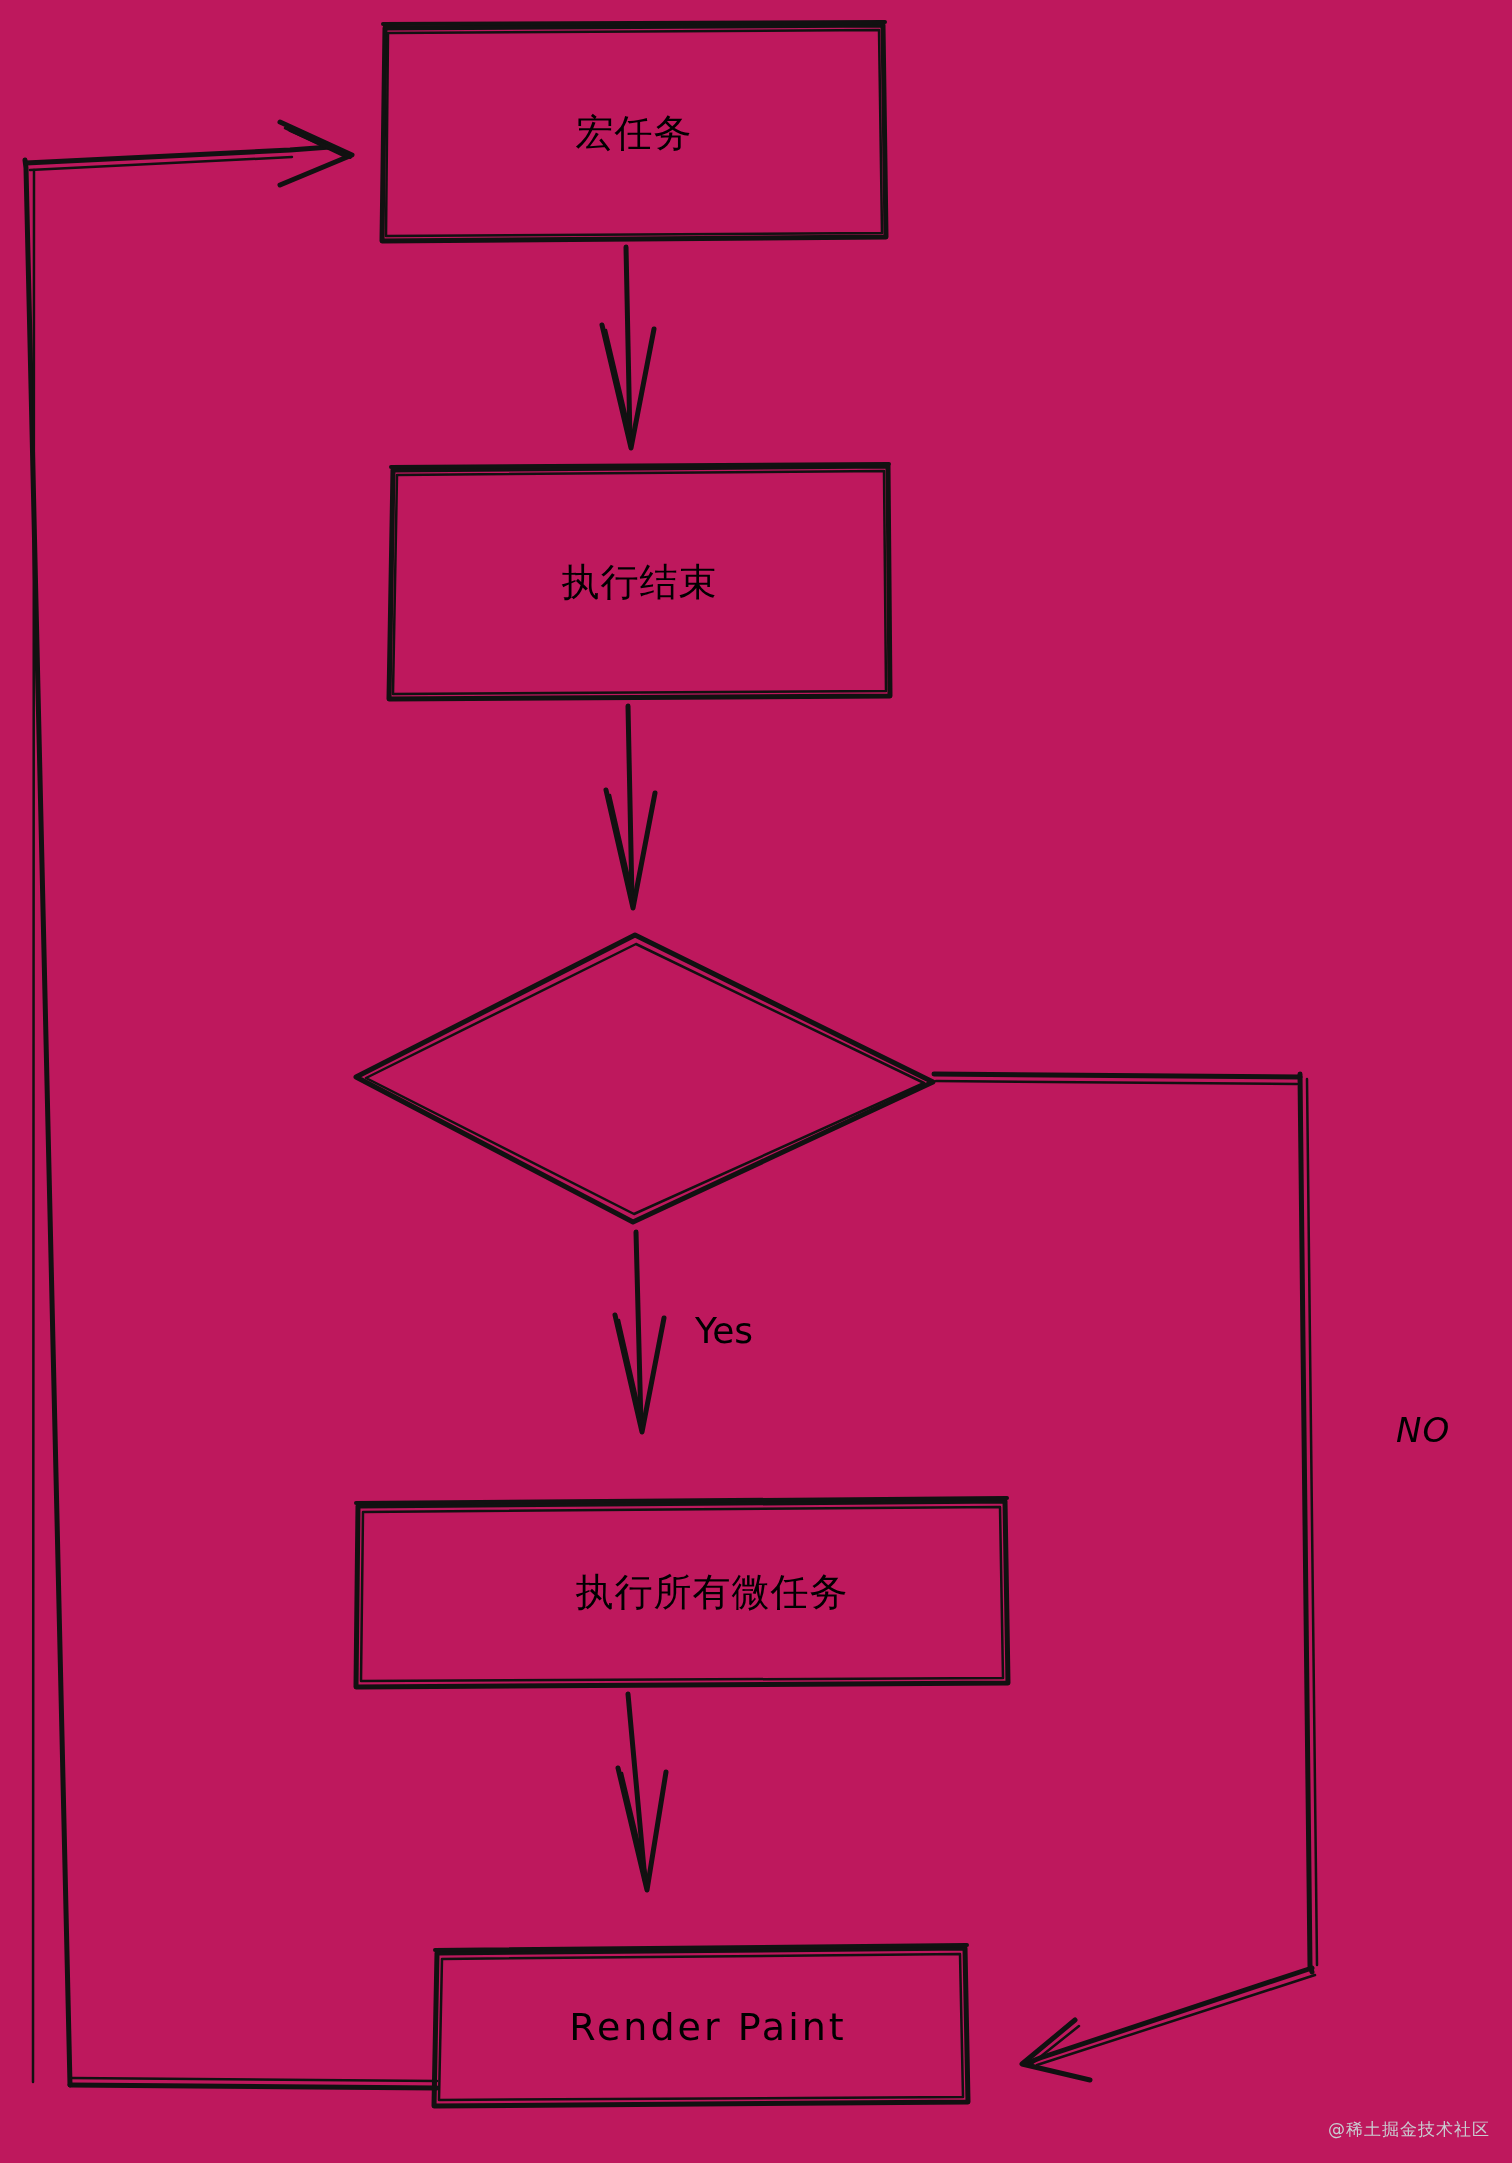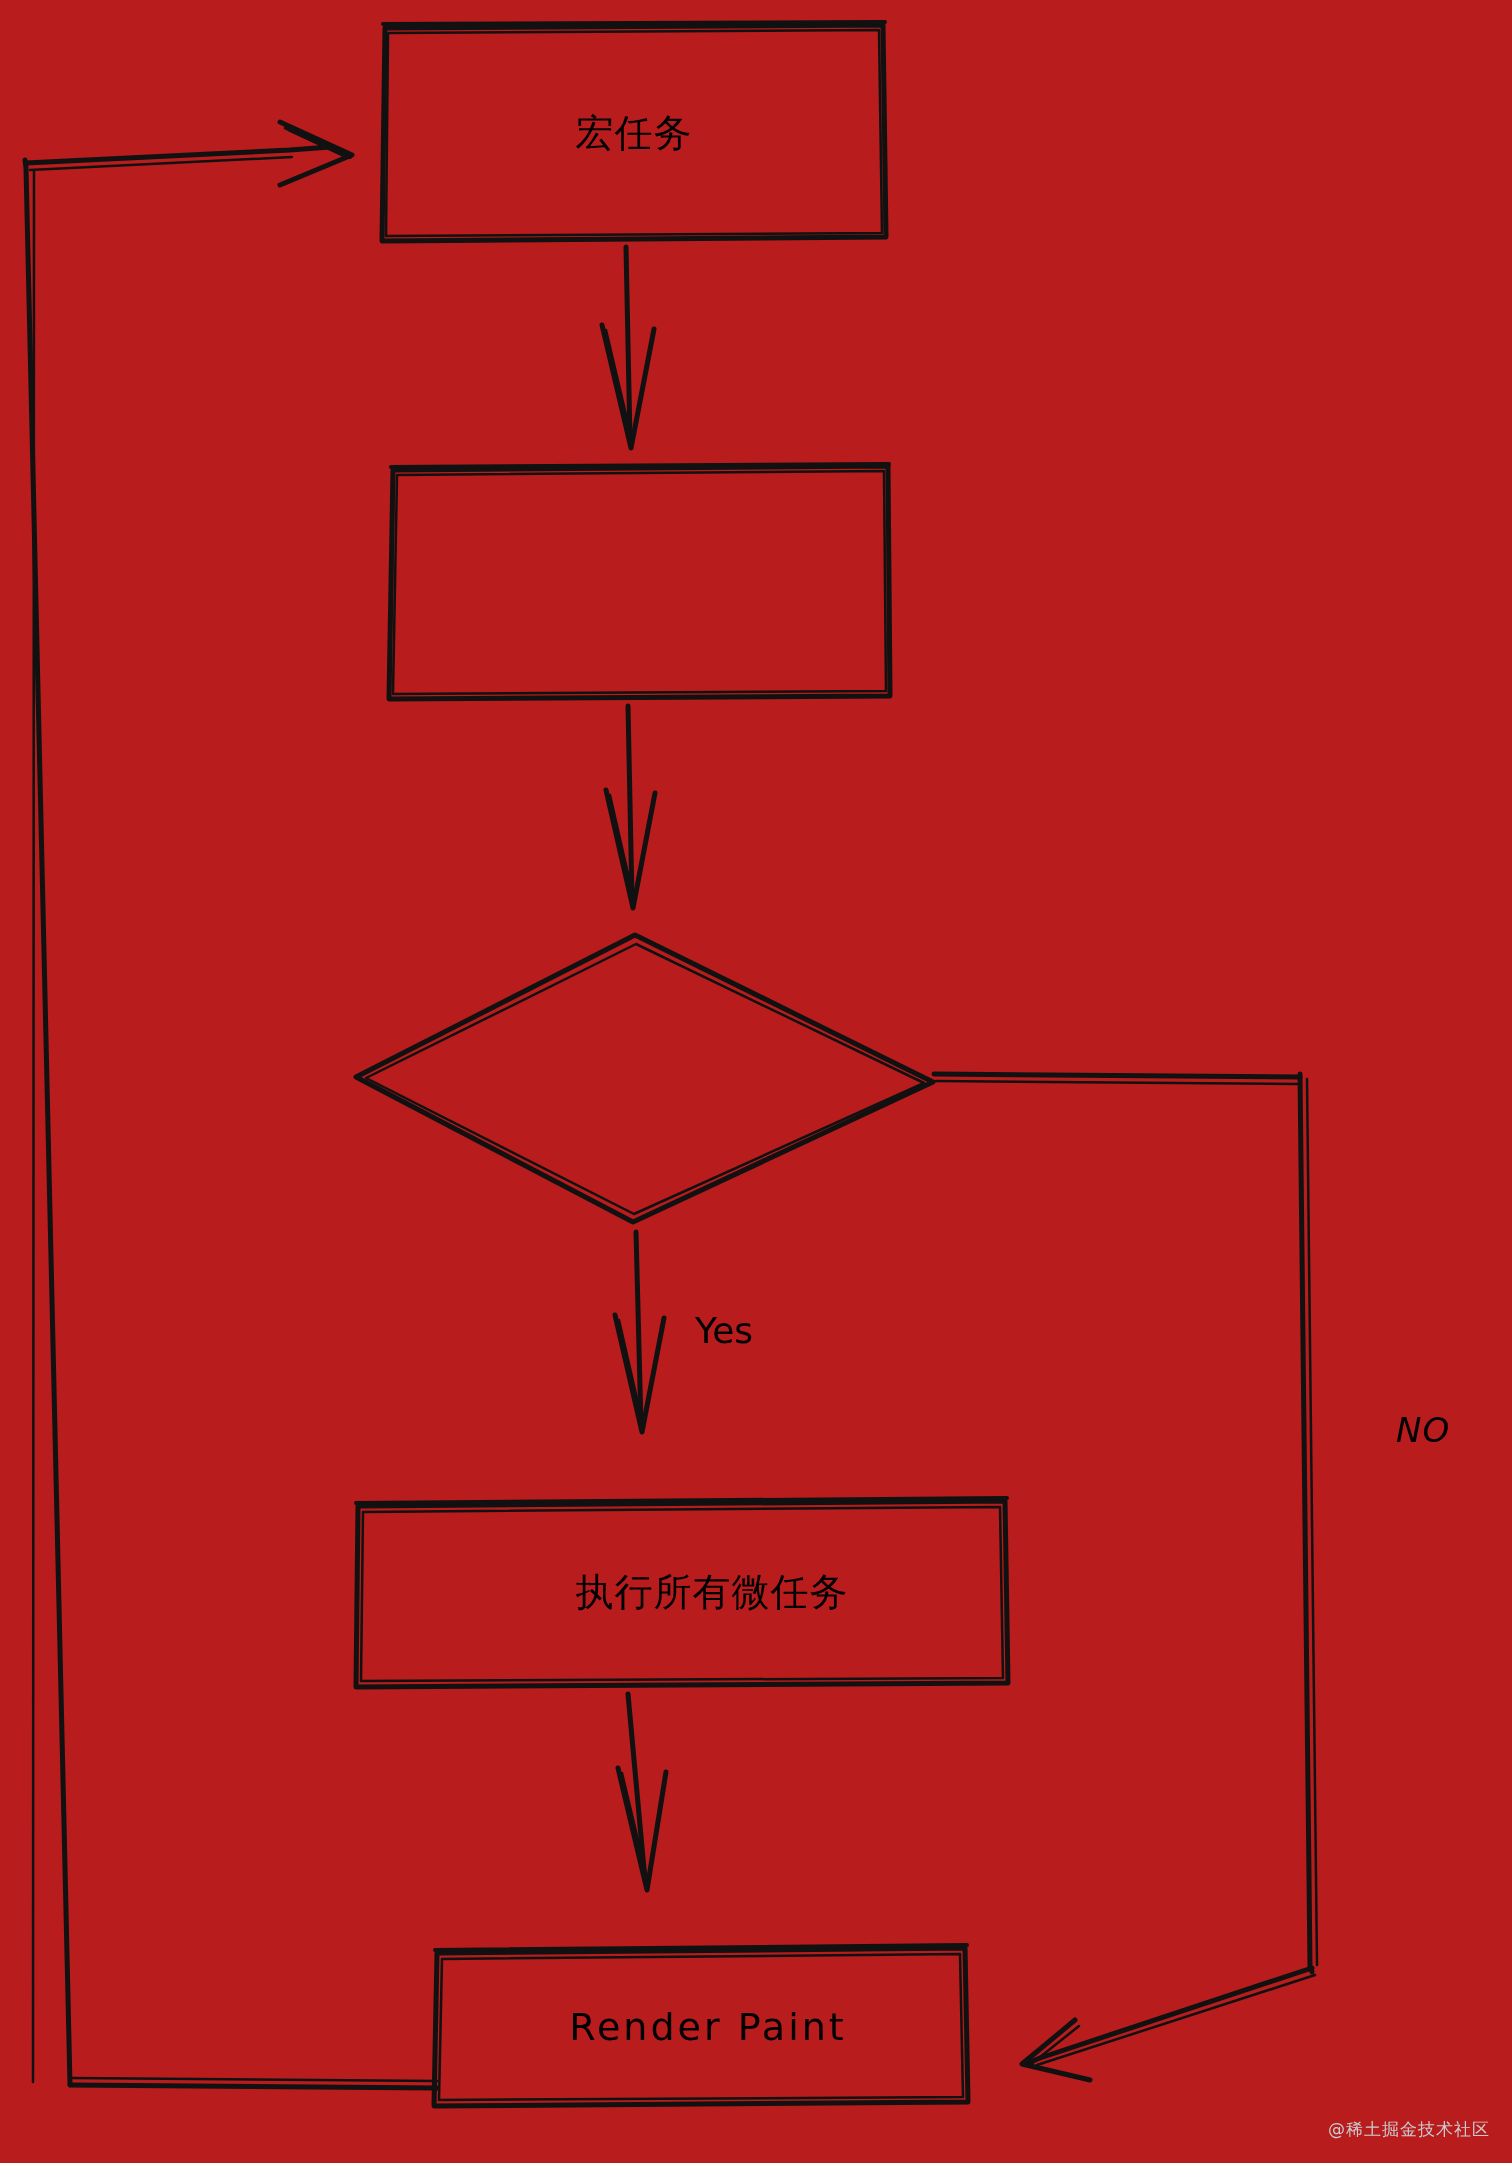--- a/index.html
+++ b/index.html
@@ -7,21 +7,21 @@
     padding: 0;
     background: #ffffff;
   }
   body {
     font-family: "Liberation Sans", sans-serif;
   }
   #canvas {
     position: relative;
     width: 1512px;
     height: 2163px;
-    background: #b91c1c;
+    background: #be185d;
     overflow: hidden;
   }
   #flow-svg {
     position: absolute;
     top: 0;
     left: 0;
     width: 1512px;
     height: 2163px;
   }
   .node-label {
@@ -150,20 +150,21 @@
         <path d="M280 122 L352 155 L280 185" stroke-width="5"></path>
         <path d="M285 128 L344 156" stroke-width="2.5"></path>
         <path d="M290 130 L350 157" stroke-width="4"></path>
       </g>
 
     </g>
   </svg>
 
   <div class="node-label cjk-label" style="left:382px; top:25px; width:504px; height:216px;">宏任务</div>
 
+  <div class="node-label cjk-label" style="left:389px; top:466px; width:501px; height:233px;">执行结束</div>
 
 
   <div class="node-label cjk-label" style="left:356px; top:1498px; width:712px; height:189px;">执行所有微任务</div>
 
   <div class="node-label hand-label" style="left:434px; top:1948px; width:534px; height:158px;">Render Paint</div>
 
   <div class="edge-label" style="left:695px; top:1310px;">Yes</div>
 
   <div class="edge-label italic" style="left:1396px; top:1410px;font-style:italic;">NO</div>
 

